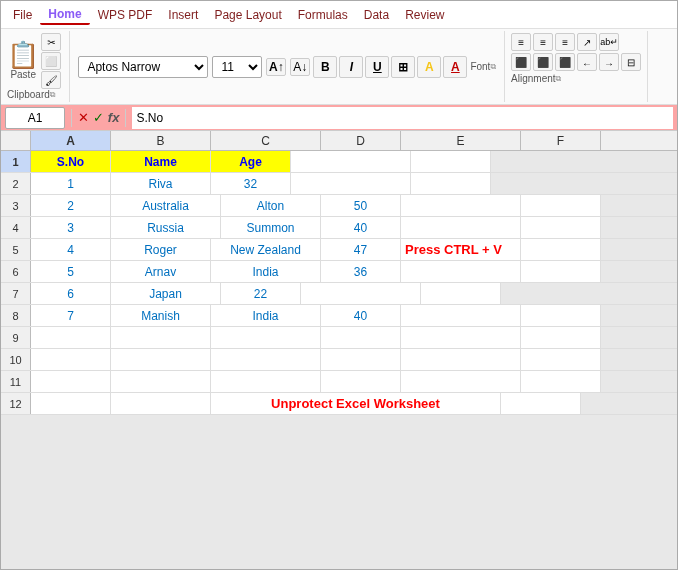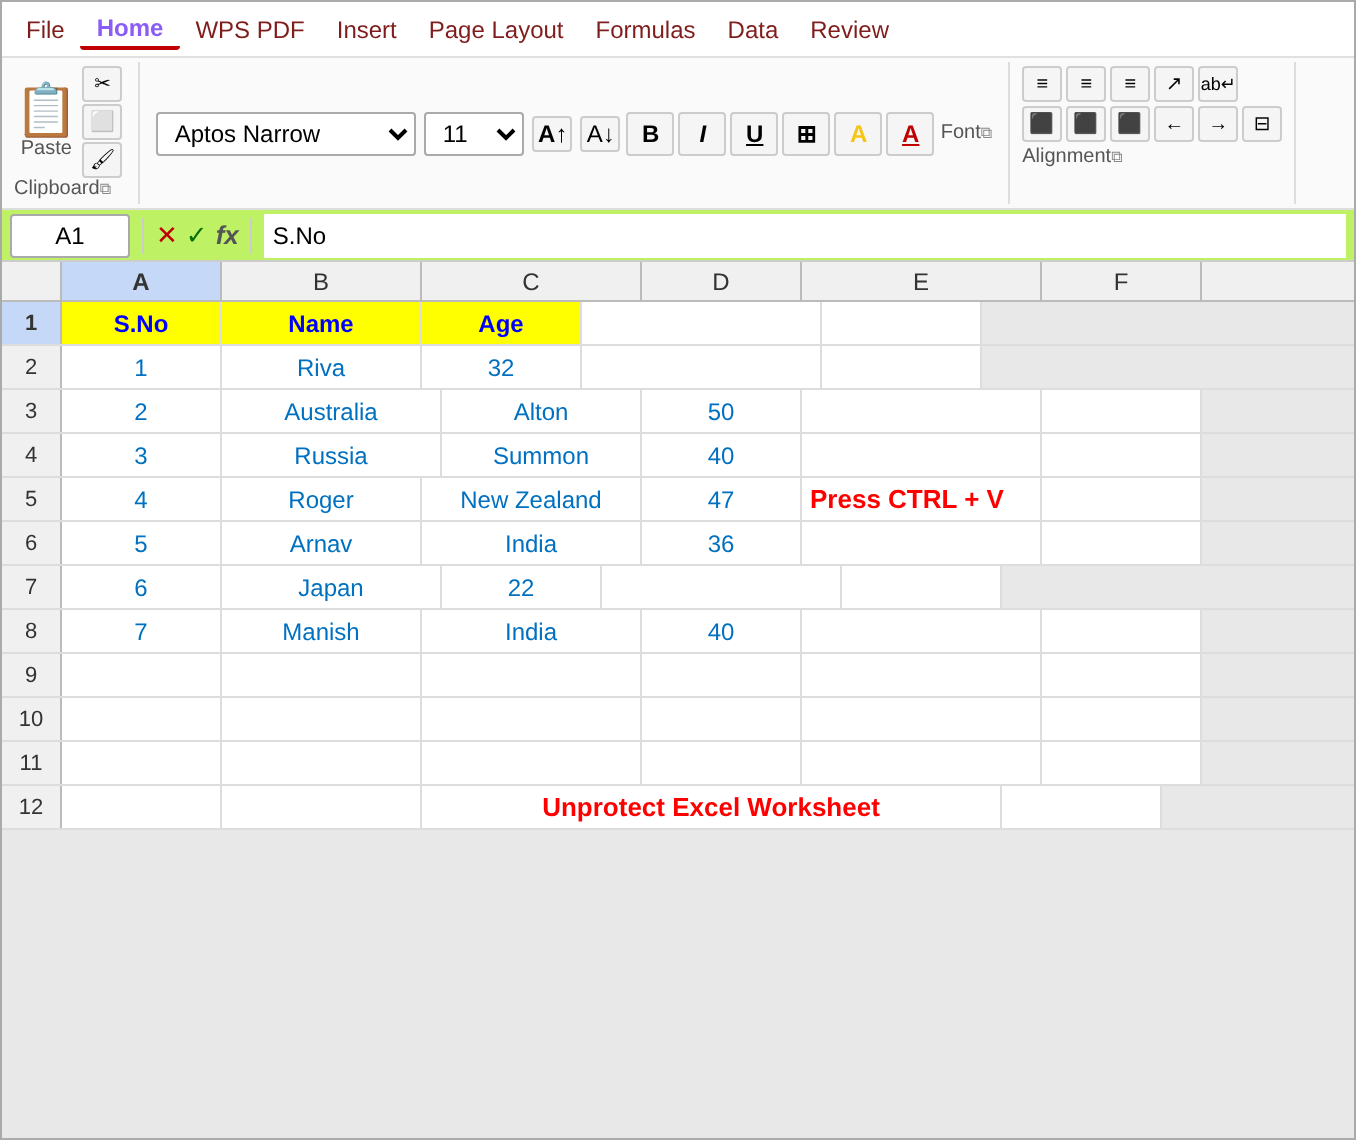--- a/index.html
+++ b/index.html
@@ -82,21 +82,21 @@
     }
 
     
     .formula-bar {
       display: flex;
       align-items: center;
       height: 26px;
       border-bottom: 1px solid #ccc;
       padding: 0 4px;
       gap: 4px;
-      background: #bef264;
+      background: #fca5a5;
     }
     .cell-ref {
       width: 60px;
       height: 22px;
       border: 1px solid #aaa;
       border-radius: 2px;
       font-size: 12px;
       padding: 0 4px;
       background: #fff;
       text-align: center;

